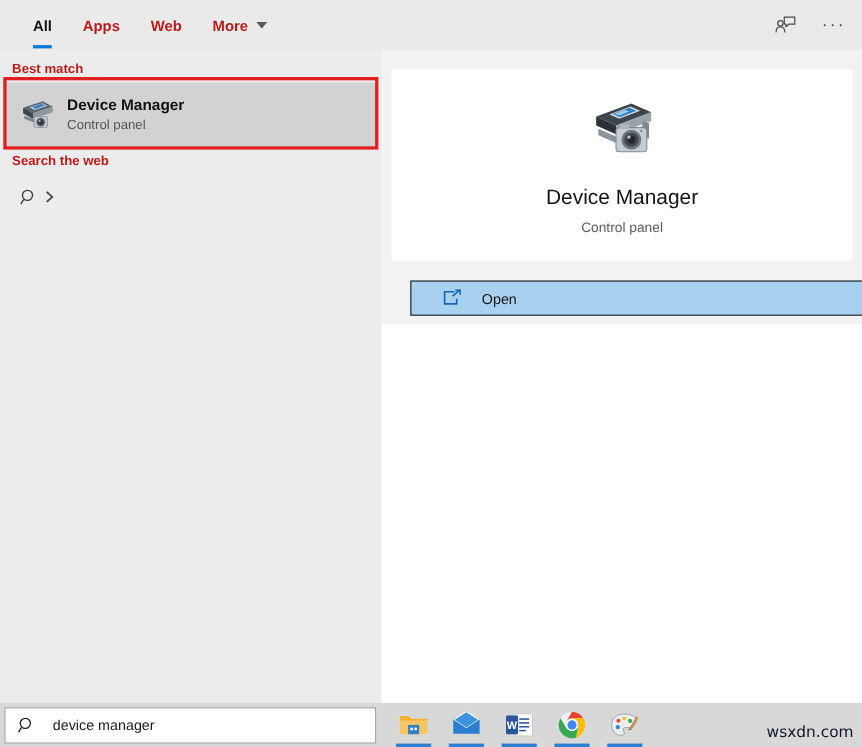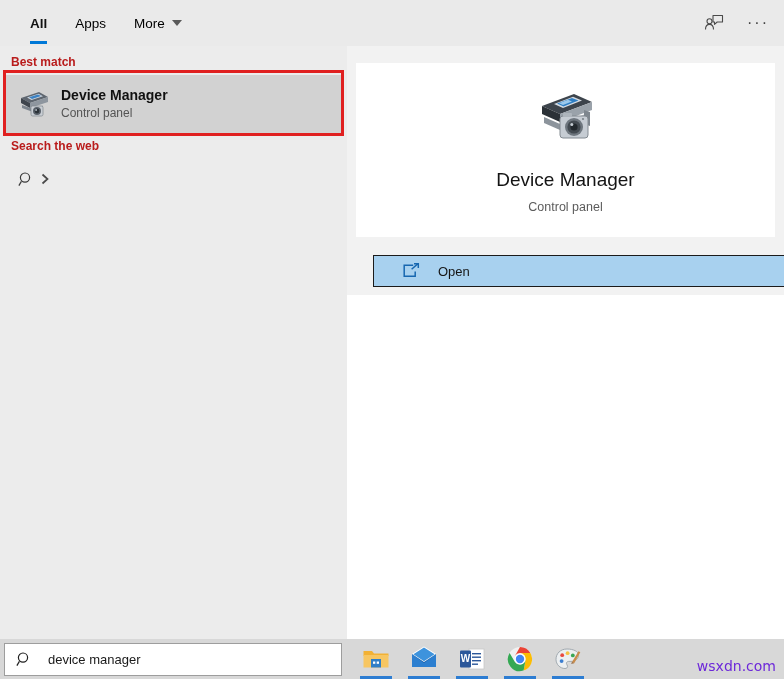--- a/index.html
+++ b/index.html
@@ -37,23 +37,24 @@
     align-items: center;
     padding-left: 16px;
   }
   .tab {
     position: relative;
     height: 46px;
     display: flex;
     align-items: center;
     padding: 0 14px;
     font-size: 13.5px;
-    color: #000000;
+    color: #b91c1c;
     cursor: default;
     white-space: nowrap;
+    font-weight: bold;
   }
   .tab.active { color: #121212; font-weight: bold; }
   .tab.active::after {
     content: "";
     position: absolute;
     left: 14px; right: 14px;
     bottom: 2px;
     height: 3px;
     background: #0078d7;
   }
@@ -217,37 +218,40 @@
     position: absolute;
     left: 8px; right: 8px; bottom: 0;
     height: 3px;
     background: #2d7dd2;
   }
 
   .watermark {
     position: absolute;
     right: 8px; bottom: 5px;
     font-size: 14px;
-    color: #6d28d9;
+    color: #0f172a;
     font-family: "DejaVu Sans", sans-serif;
   }
 </style>
 </head>
 <body>
 
 <div id="root">
 
   <div class="flyout">
 
     <div class="tabbar">
       <div class="tab active">
         <span>All</span>
       </div>
       <div class="tab">
         <span>Apps</span>
+      </div>
+      <div class="tab">
+        <span>Web</span>
       </div>
       <div class="tab">
         <span>More</span>
         <span class="caret"></span>
       </div>
 
       <div class="tabbar-right">
         <div class="hdr-btn">
           <svg width="20" height="20" viewBox="0 0 20 20">
             <circle cx="5.5" cy="8.2" r="2.5" fill="none" stroke="#4a4a4a" stroke-width="1.1"></circle>

